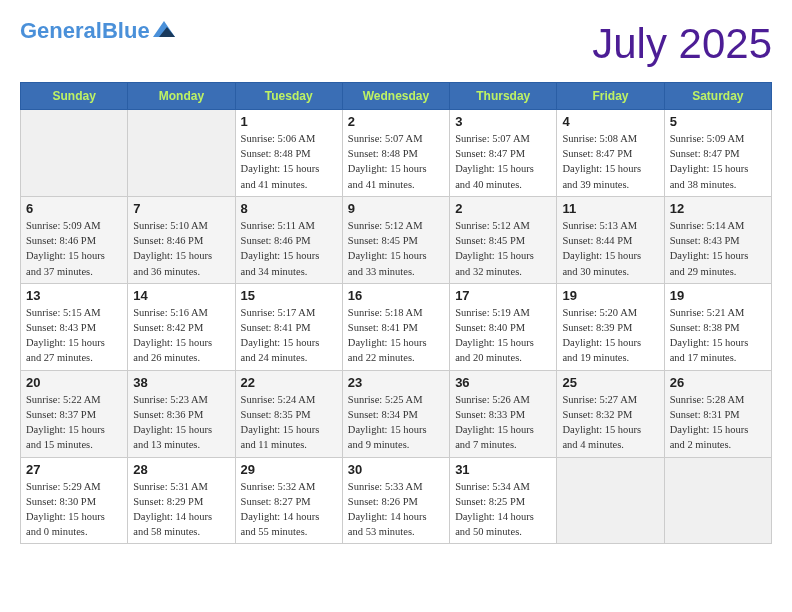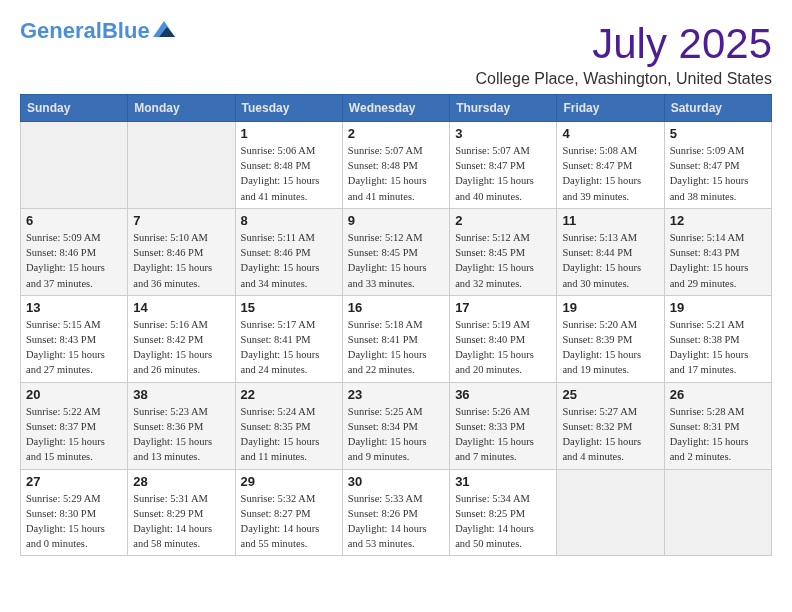--- a/index.html
+++ b/index.html
@@ -7,21 +7,21 @@
       font-family: Arial, sans-serif;
       background: #fff;
       width: 792px;
       min-height: 612px;
       padding: 20px;
     }
     .header {
       display: flex;
       justify-content: space-between;
       align-items: flex-start;
-      margin-bottom: 6px;
+      margin-bottom: 14px;
     }
     .logo {
       display: flex;
       flex-direction: column;
       align-items: flex-start;
     }
     .logo-text {
       font-size: 22px;
       font-weight: bold;
       color: #1a3a5c;
@@ -43,22 +43,22 @@
       color: #333;
       margin-top: 2px;
     }
     table {
       width: 100%;
       border-collapse: collapse;
       font-size: 11px;
     }
     thead th {
       background-color: #3a6eb5;
-      color: #e5e5e5;
-      text-align: left;
+      color: #bef264;
+      text-align: center;
       padding: 6px 6px;
       font-size: 12px;
       font-weight: bold;
       border: 1px solid #2a5ea5;
     }
     tbody td {
       border: 1px solid #ccc;
       vertical-align: top;
       padding: 4px 5px;
       width: 107px;
@@ -101,21 +101,20 @@
         <span>General</span><span style="color:#4a90d9">Blue</span>
       </span>
       <svg width="22" height="16" viewBox="0 0 22 16" style="margin-left:3px; margin-top:-4px;">
         <polygon points="0,16 11,0 22,16" fill="#4a90d9"></polygon>
         <polygon points="6,16 14,6 22,16" fill="#1a3a5c"></polygon>
       </svg>
     </div>
   </div>
   <div class="title-block">
     <div class="month-title">July 2025</div>
-    <div class="location-title">College Place, Washington, United States</div>
   </div>
 </div>
 
 <table>
   <thead>
     <tr>
     <th>Sunday</th>
         <th>Monday</th>
         <th>Tuesday</th>
         <th>Wednesday</th>

